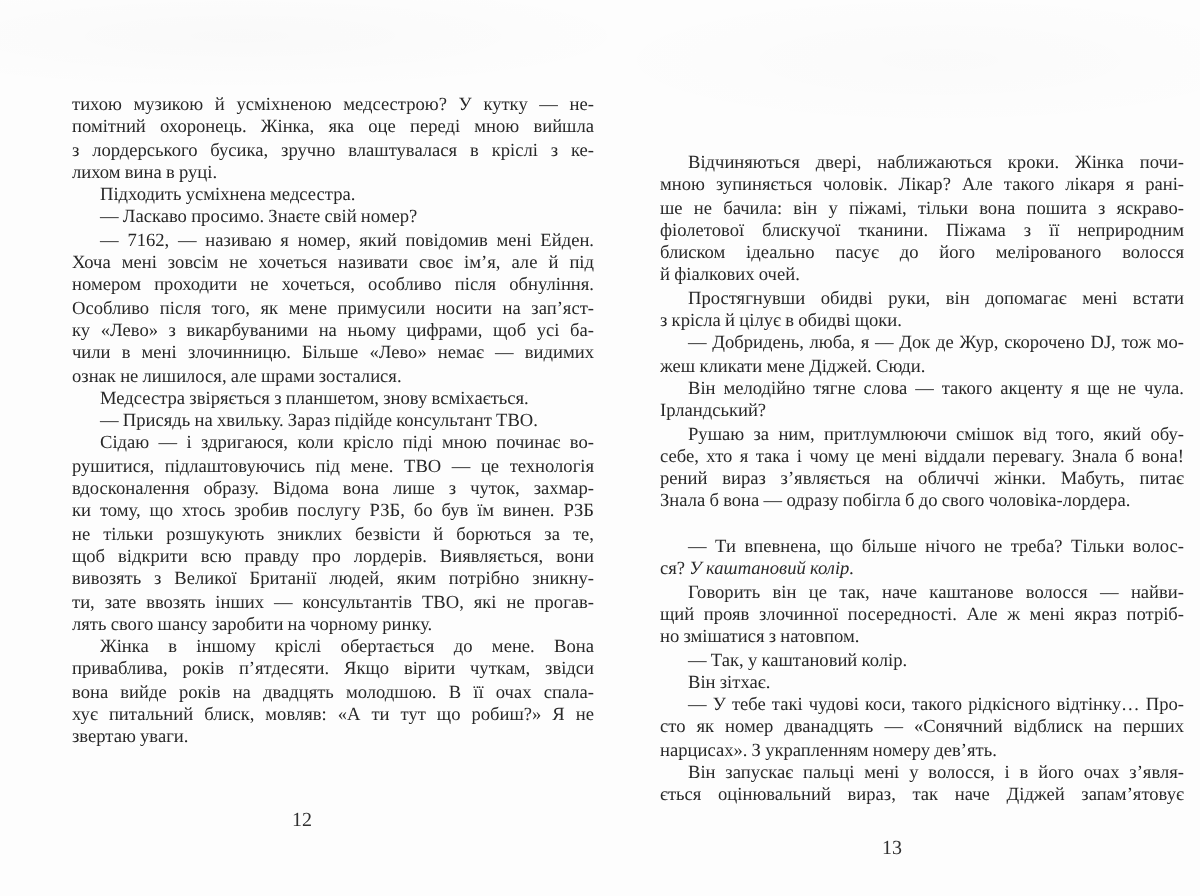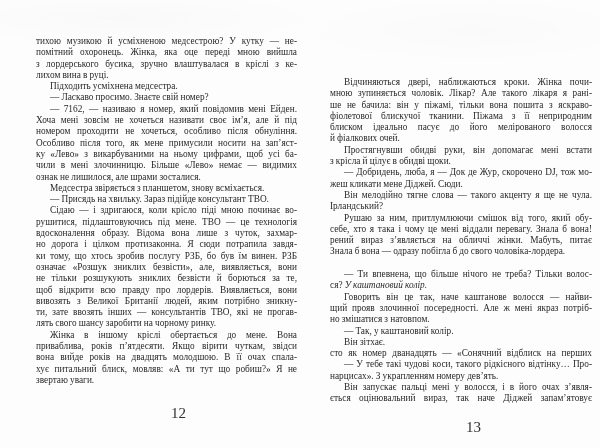--- a/index.html
+++ b/index.html
@@ -22,42 +22,42 @@
       radial-gradient(ellipse 260px 50px at 470px 30px, rgba(0,0,0,0.012), transparent 70%),
       #fdfdfd;
   }
   .textblock {
     position: absolute;
     color: #282828;
     font-size: 9.3px;
     line-height: 11.3px;
     word-spacing: -0.2px;
   }
-  #left-text  { left: 36px;  top: 36px; width: 261px; }
+  #left-text  { left: 36px;  top: 48px; width: 261px; }
   #right-text { left: 330px; top: 45px; width: 262px; margin-top: 32px; }
   .line {
     height: 11.3px;
     overflow: hidden;
     text-align: justify;
   }
   .line::after {
     content: "";
     display: inline-block;
     width: 100%;
     height: 0;
   }
   .line.end { text-align: left; }
   .line.end::after { display: none; }
   .line.ind { text-indent: 14px; }
   .line.blank::after { display: none; }
   .pagenum {
     position: absolute;
     width: 40px;
-    text-align: right;
-    font-size: 15px;
+    text-align: left;
+    font-size: 10px;
     color: #303030;
   }
   #pn-left  { left: 146px; top: 405px; }
   #pn-right { left: 441px; top: 419px; }
 </style>
 </head>
 <body>
 
 <div class="spread">
 
@@ -73,23 +73,21 @@
       <div class="line">номером проходити не хочеться, особливо після обнуління.</div>
       <div class="line">Особливо після того, як мене примусили носити на зап’яст-</div>
       <div class="line">ку «Лево» з викарбуваними на ньому цифрами, щоб усі ба-</div>
       <div class="line">чили в мені злочинницю. Більше «Лево» немає — видимих</div>
       <div class="line end">ознак не лишилося, але шрами зосталися.</div>
       <div class="line ind end">Медсестра звіряється з планшетом, знову всміхається.</div>
       <div class="line ind end">— Присядь на хвильку. Зараз підійде консультант ТВО.</div>
       <div class="line ind">Сідаю — і здригаюся, коли крісло піді мною починає во-</div>
       <div class="line">рушитися, підлаштовуючись під мене. ТВО — це технологія</div>
       <div class="line">вдосконалення образу. Відома вона лише з чуток, захмар-</div>
-      <div class="line">но дорога і цілком протизаконна. Я сюди потрапила завдя-</div>
       <div class="line">ки тому, що хтось зробив послугу РЗБ, бо був їм винен. РЗБ</div>
-      <div class="line">означає «Розшук зниклих безвісти», але, виявляється, вони</div>
       <div class="line">не тільки розшукують зниклих безвісти й борються за те,</div>
       <div class="line">щоб відкрити всю правду про лордерів. Виявляється, вони</div>
       <div class="line">вивозять з Великої Британії людей, яким потрібно зникну-</div>
       <div class="line">ти, зате ввозять інших — консультантів ТВО, які не прогав-</div>
       <div class="line end">лять свого шансу заробити на чорному ринку.</div>
       <div class="line ind">Жінка в іншому кріслі обертається до мене. Вона</div>
       <div class="line">приваблива, років п’ятдесяти. Якщо вірити чуткам, звідси</div>
       <div class="line">вона вийде років на двадцять молодшою. В її очах спала-</div>
       <div class="line">хує питальний блиск, мовляв: «А ти тут що робиш?» Я не</div>
       <div class="line end">звертаю уваги.</div>
@@ -113,22 +111,22 @@
       <div class="line">рений вираз з’являється на обличчі жінки. Мабуть, питає</div>
       <div class="line end">Знала б вона — одразу побігла б до свого чоловіка-лордера.</div>
       <div class="line blank"></div>
       <div class="line ind">— Ти впевнена, що більше нічого не треба? Тільки волос-</div>
       <div class="line end">ся? <i>У каштановий колір.</i></div>
       <div class="line ind">Говорить він це так, наче каштанове волосся — найви-</div>
       <div class="line">щий прояв злочинної посередності. Але ж мені якраз потріб-</div>
       <div class="line end">но змішатися з натовпом.</div>
       <div class="line ind end">— Так, у каштановий колір.</div>
       <div class="line ind end">Він зітхає.</div>
+      <div class="line ind">— У тебе такі чудові коси, такого рідкісного відтінку… Про-</div>
       <div class="line">сто як номер дванадцять — «Сонячний відблиск на перших</div>
-      <div class="line ind">— У тебе такі чудові коси, такого рідкісного відтінку… Про-</div>
       <div class="line end">нарцисах». З украпленням номеру дев’ять.</div>
       <div class="line ind">Він запускає пальці мені у волосся, і в його очах з’явля-</div>
       <div class="line">ється оцінювальний вираз, так наче Діджей запам’ятовує</div>
     </div>
 
   <div class="pagenum" id="pn-left">12</div>
 
   <div class="pagenum" id="pn-right">13</div>
 
 </div>

